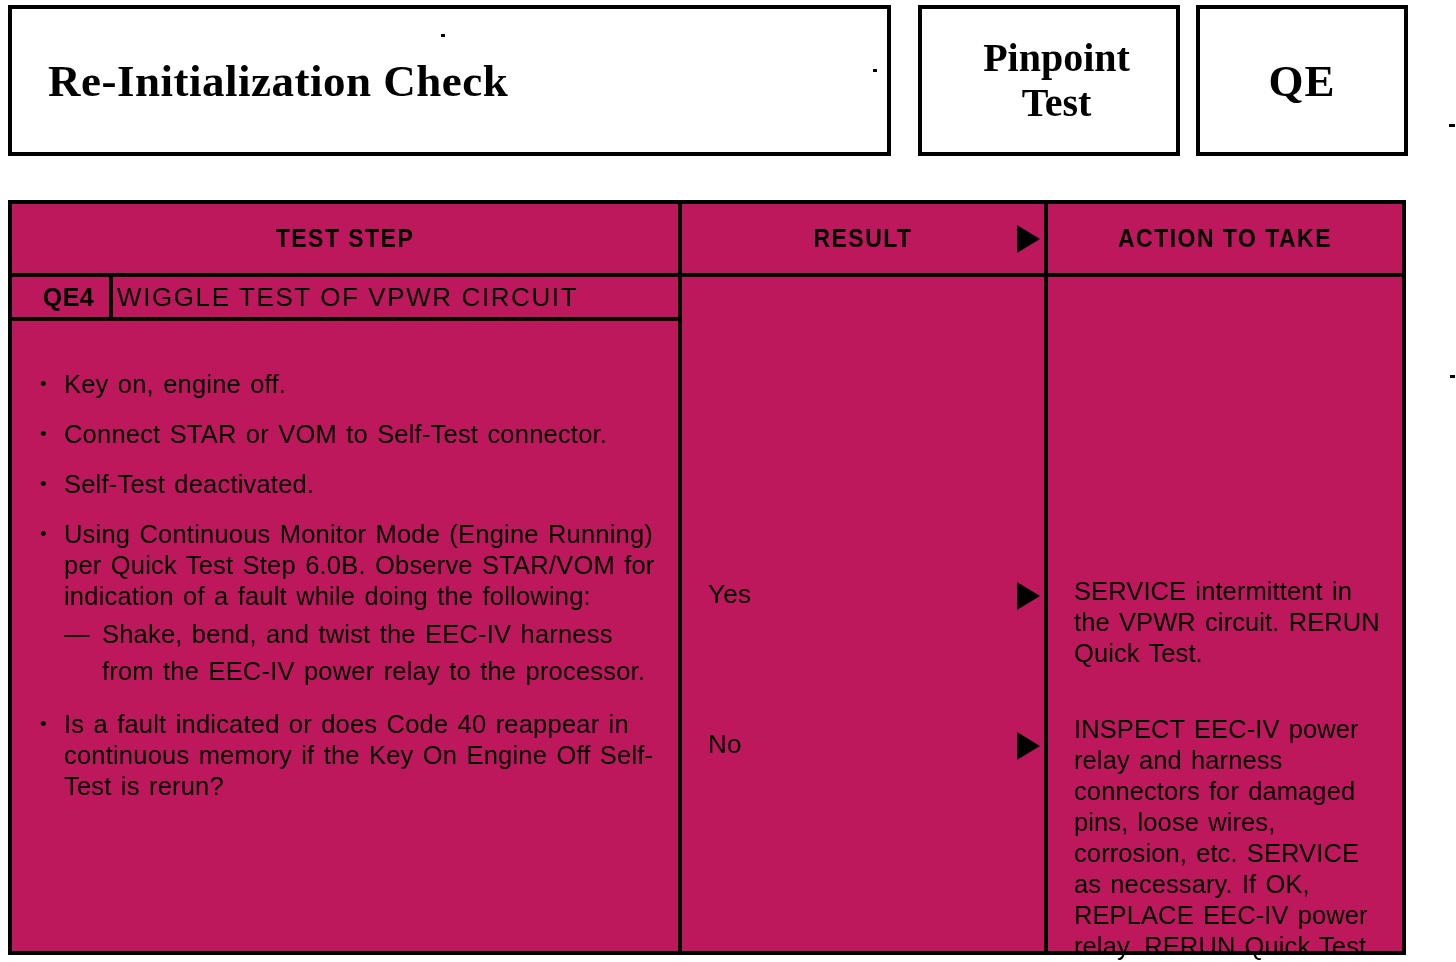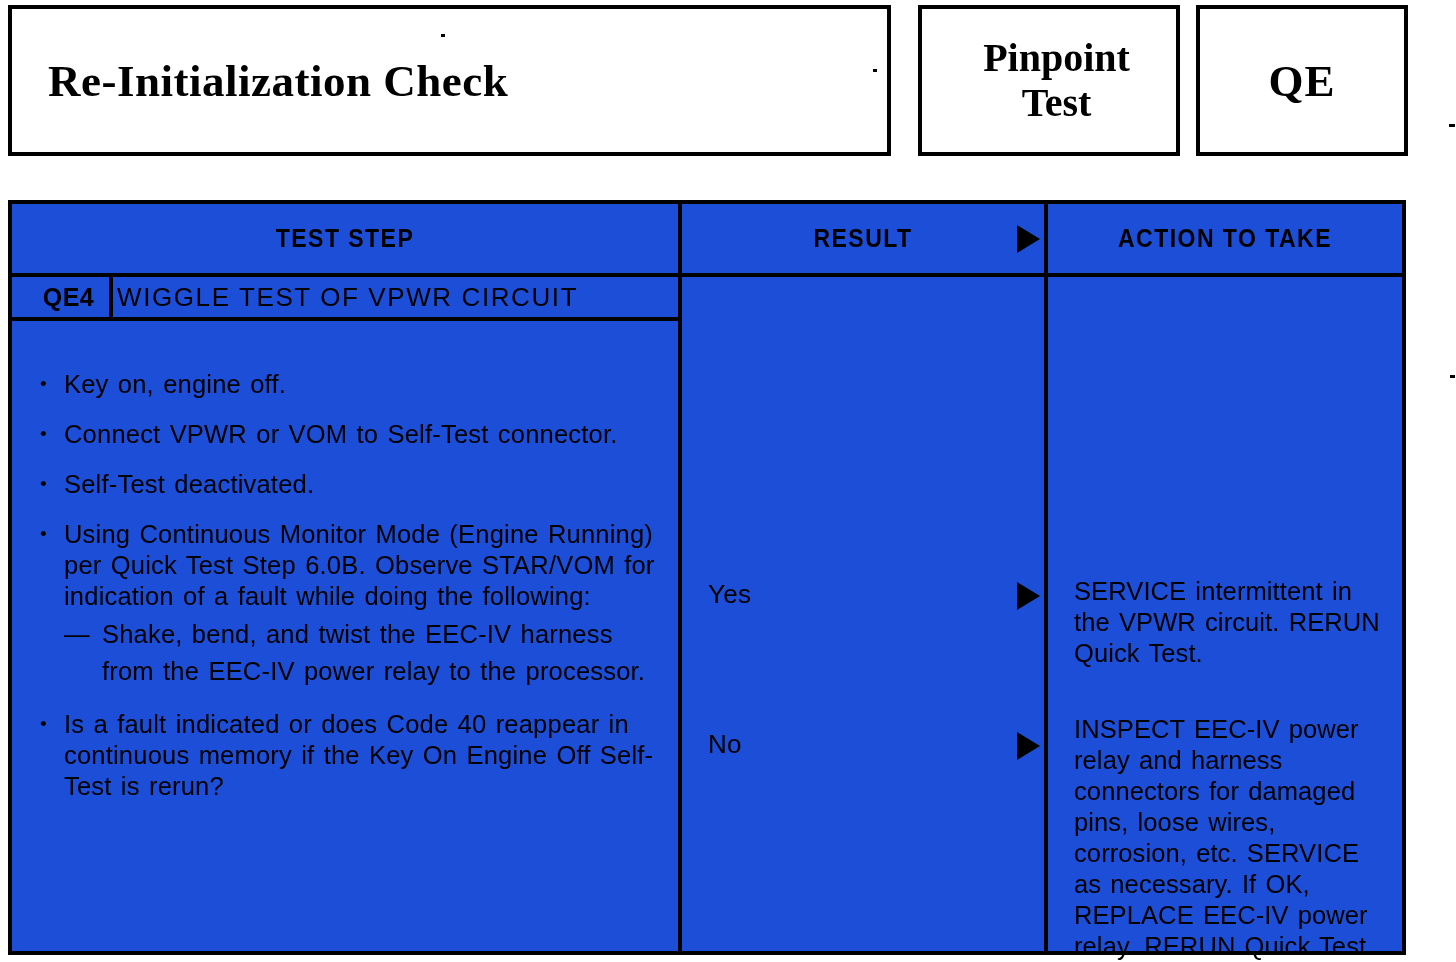--- a/index.html
+++ b/index.html
@@ -76,21 +76,21 @@
 
   
   #test-table {
     position: absolute;
     left: 8px;
     top: 200px;
     width: 1398px;
     height: 755px;
     border: 4px solid #000;
     box-sizing: border-box;
-    background: #1d4ed8;
+    background: #be185d;
   }
 
   
   .vdiv {
     position: absolute;
     top: 0;
     bottom: 0;
     width: 4px;
     background: #000;
   }
@@ -302,21 +302,21 @@
     <div class="th" id="th-action">ACTION TO TAKE</div>
   </div>
 
   <div id="qe4-row">
     <div id="qe4-code">QE4</div>
     <div id="qe4-title">WIGGLE TEST OF VPWR CIRCUIT</div>
   </div>
 
   <div id="teststep-body">
       <div class="bullet-item"><span>Key on, engine off.</span></div>
-      <div class="bullet-item"><span>Connect VPWR or VOM to Self-Test connector.</span></div>
+      <div class="bullet-item"><span>Connect STAR or VOM to Self-Test connector.</span></div>
       <div class="bullet-item"><span>Self-Test deactivated.</span></div>
       <div class="bullet-item"><span>Using Continuous Monitor Mode (Engine Running) per Quick Test Step 6.0B. Observe STAR/VOM for indication of a fault while doing the following:</span><div class="dash-item">Shake, bend, and twist the EEC-IV harness from the EEC-IV power relay to the processor.</div></div>
       <div class="bullet-item"><span>Is a fault indicated or does Code 40 reappear in continuous memory if the Key On Engine Off Self-Test is rerun?</span></div>
     </div>
 
   <div id="result-body">
     <div class="result-entry" id="result-entry-0">
       <span class="result-label">Yes</span>
       <span class="tri result-tri"></span>
     </div>

